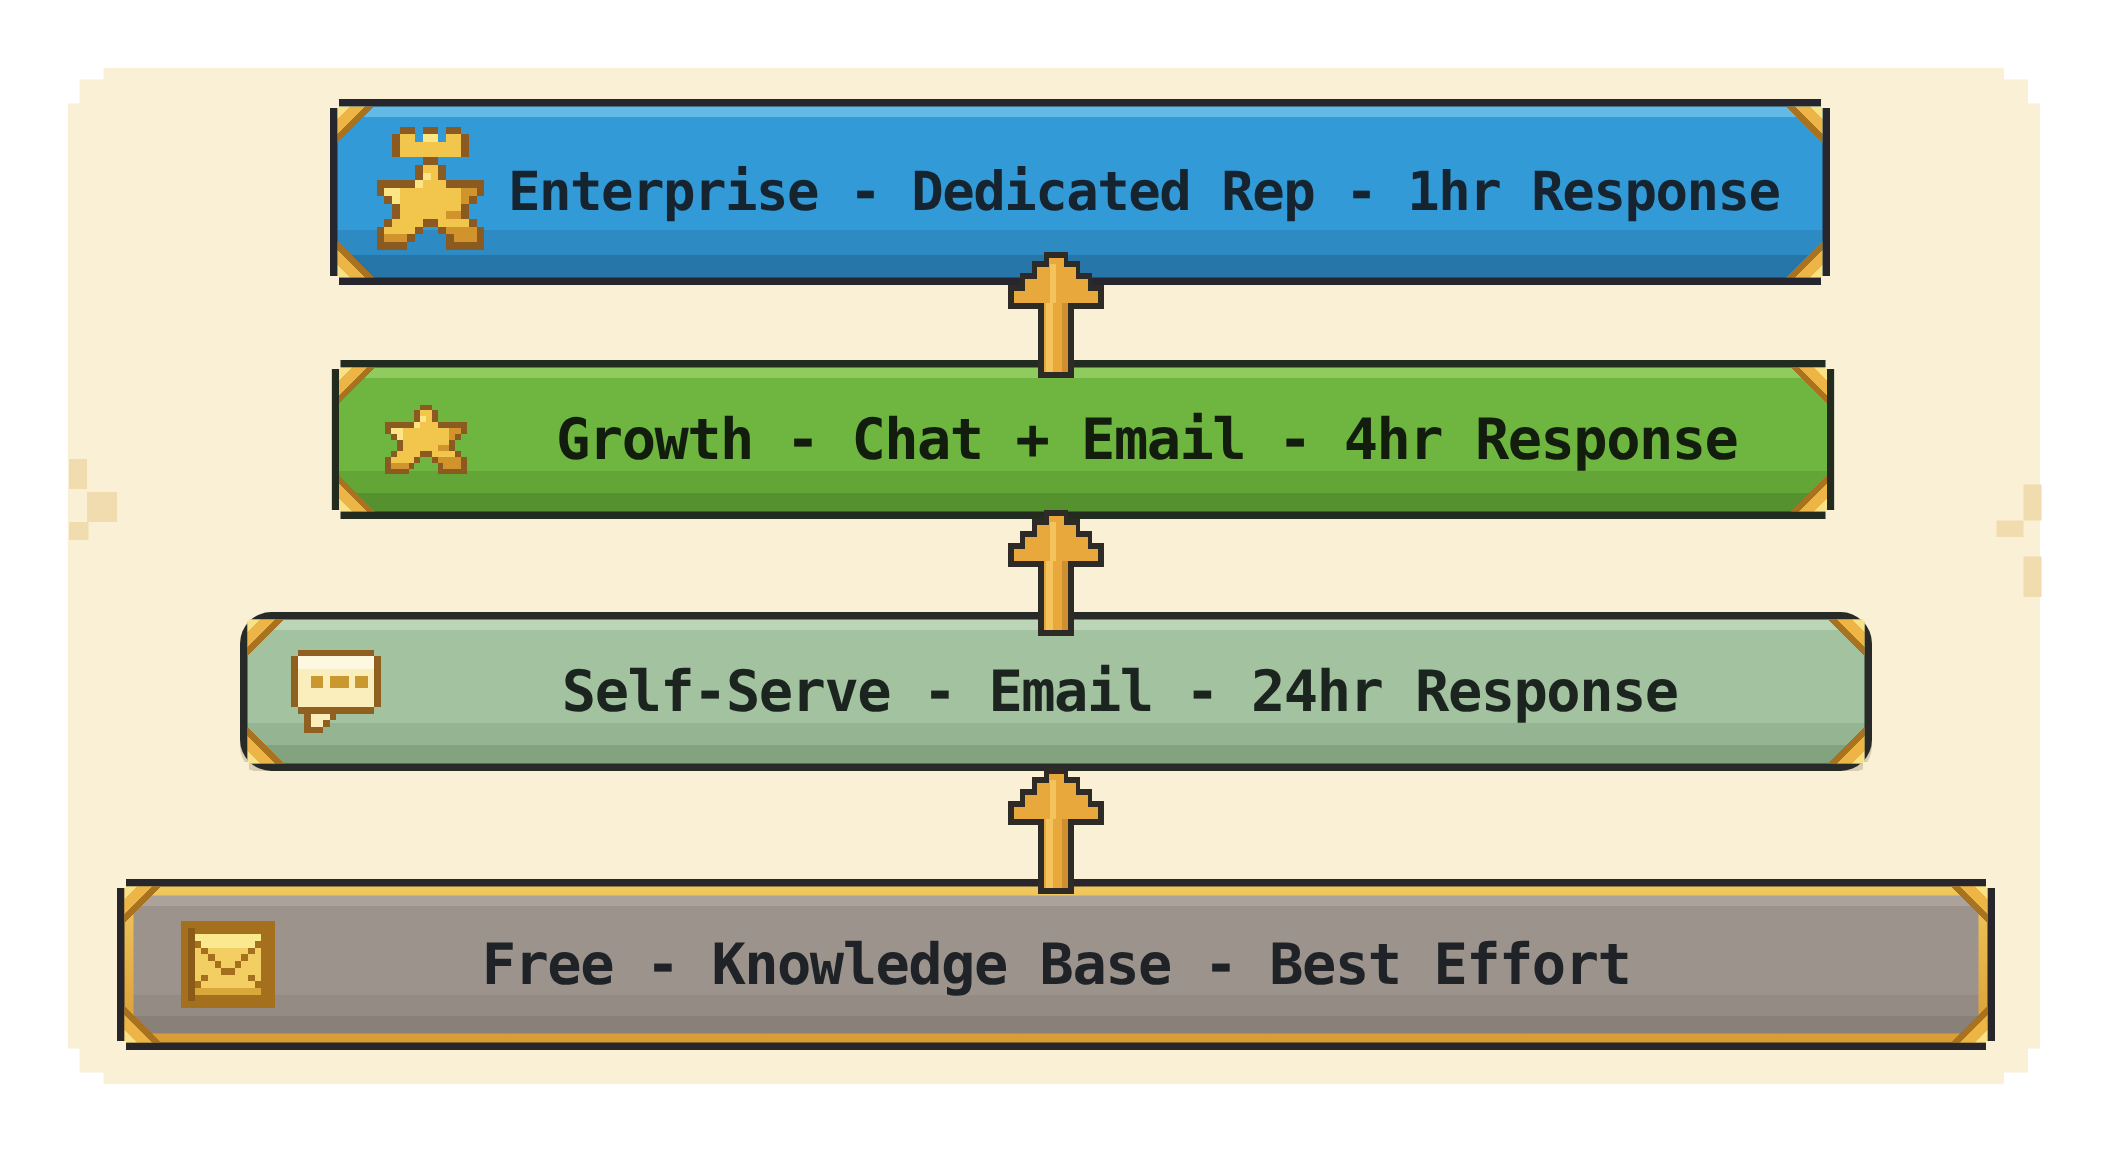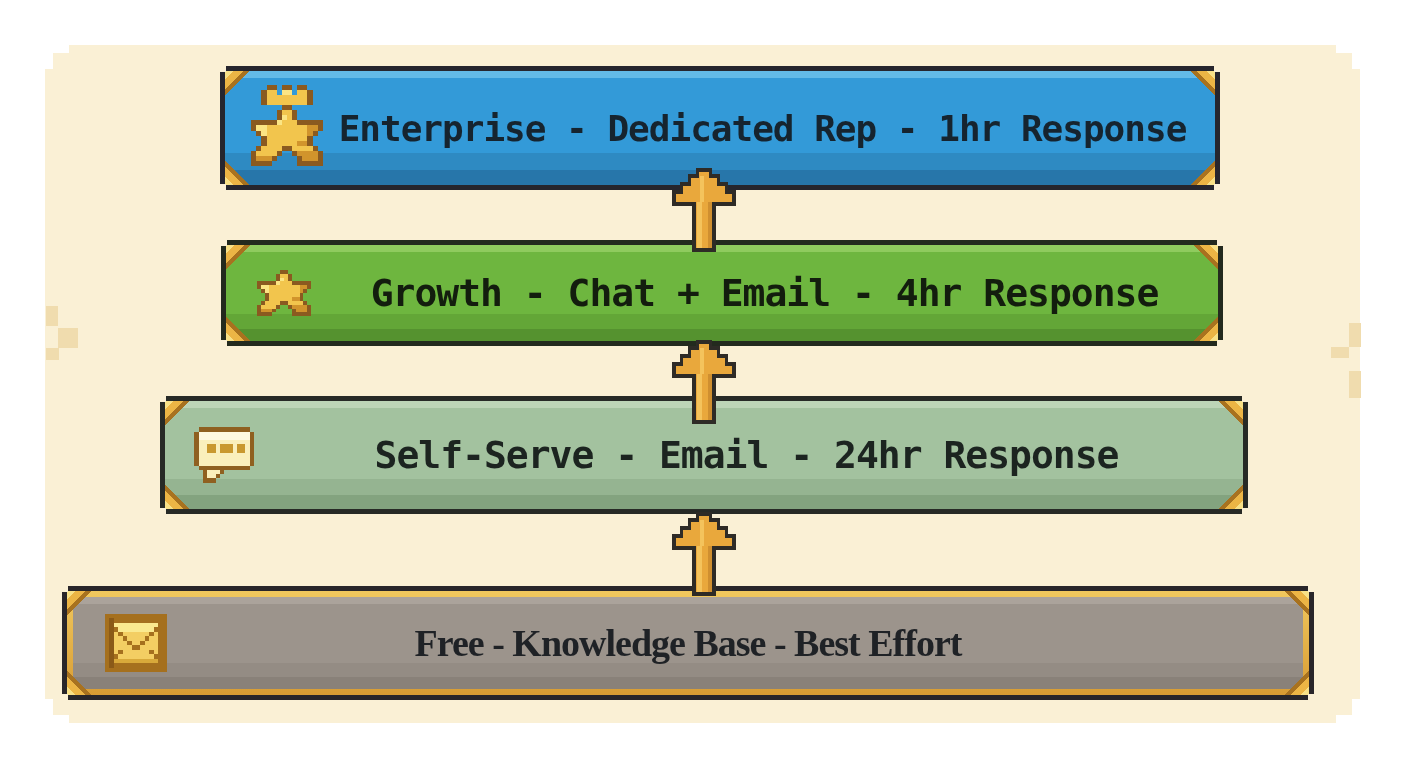--- a/index.html
+++ b/index.html
@@ -215,21 +215,21 @@
   <div class="arrow" style="top:340px;">
     <svg width="72" height="84" viewBox="0 0 72 84" shape-rendering="crispEdges">
       <polygon fill="#2E2B26" points="28,0 44,0 44,6 52,6 52,14 60,14 60,22 68,22 68,38 48,38 48,84 24,84 24,38 4,38 4,22 12,22 12,14 20,14 20,6 28,6"></polygon>
       <polygon fill="#E9A83C" points="31,4 41,4 41,10 49,10 49,18 57,18 57,26 64,26 64,34 44,34 44,80 28,80 28,34 8,34 8,26 15,26 15,18 23,18 23,10 31,10"></polygon>
       <rect fill="#F4C35C" x="32" y="8" width="4" height="26"></rect>
         <rect fill="#F4C35C" x="29" y="34" width="5" height="46"></rect>
       <rect fill="#CF8F30" x="40" y="34" width="4" height="46"></rect>
     </svg>
   </div>
 
-  <div class="bar tier-self-serve" style="left: 160px; top: 396px; width: 1088px; height: 118px; --top: #BDD5B7; --fill: #A3C29F; --lower: #95B491; --bottom: #83A37F; --border: #272A26; --text: #1C2420;">
+  <div class="bar tier-self-serve" style="left: 160px; top: 408px; width: 1088px; height: 106px; border-radius: 21px; --top: #BDD5B7; --fill: #A3C29F; --lower: #95B491; --bottom: #83A37F; --border: #272A26; --text: #1C2420;">
     <div class="fill"></div>
     <span class="corner tl"></span>
     <span class="corner tr"></span>
     <span class="corner bl"></span>
     <span class="corner br"></span>
     <span class="tier-icon" style="left:30px;">
       <svg width="68" height="56" viewBox="0 0 16 13" shape-rendering="crispEdges">
         <rect x="2" y="1" width="12" height="8" fill="#FAEFBC"></rect>
         <rect x="2" y="1" width="12" height="2" fill="#FEF8E0"></rect>
         <g fill="#8F6020">
@@ -260,21 +260,21 @@
   <div class="arrow" style="top:512px;">
     <svg width="72" height="84" viewBox="0 0 72 84" shape-rendering="crispEdges">
       <polygon fill="#2E2B26" points="28,0 44,0 44,6 52,6 52,14 60,14 60,22 68,22 68,38 48,38 48,84 24,84 24,38 4,38 4,22 12,22 12,14 20,14 20,6 28,6"></polygon>
       <polygon fill="#E9A83C" points="31,4 41,4 41,10 49,10 49,18 57,18 57,26 64,26 64,34 44,34 44,80 28,80 28,34 8,34 8,26 15,26 15,18 23,18 23,10 31,10"></polygon>
       <rect fill="#F4C35C" x="32" y="8" width="4" height="26"></rect>
         <rect fill="#F4C35C" x="29" y="34" width="5" height="46"></rect>
       <rect fill="#CF8F30" x="40" y="34" width="4" height="46"></rect>
     </svg>
   </div>
 
-  <div class="bar tier-free" style="left: 62px; top: 586px; width: 1252px; height: 114px; font-family: Liberation Serif, serif; --top: #ABA39B; --fill: #9C948C; --lower: #948C84; --bottom: #898179; --border: #28262A; --text: #1F2226; --trim-top: #F0C85E; --trim-bottom: #D89C33;">
+  <div class="bar tier-free" style="left: 78px; top: 586px; width: 1252px; height: 114px; --top: #ABA39B; --fill: #9C948C; --lower: #948C84; --bottom: #898179; --border: #28262A; --text: #1F2226; --trim-top: #F0C85E; --trim-bottom: #D89C33;">
     <div class="trim"></div>
     <div class="fill"></div>
     <span class="corner tl"></span>
     <span class="corner tr"></span>
     <span class="corner bl"></span>
     <span class="corner br"></span>
     <span class="tier-icon" style="left:38px;">
       <svg width="72" height="58" viewBox="0 0 16 13" shape-rendering="crispEdges">
         <rect x="1" y="0" width="14" height="13" fill="#A5701E"></rect>
         <rect x="3" y="2" width="10" height="9" fill="#F3CE63"></rect>

